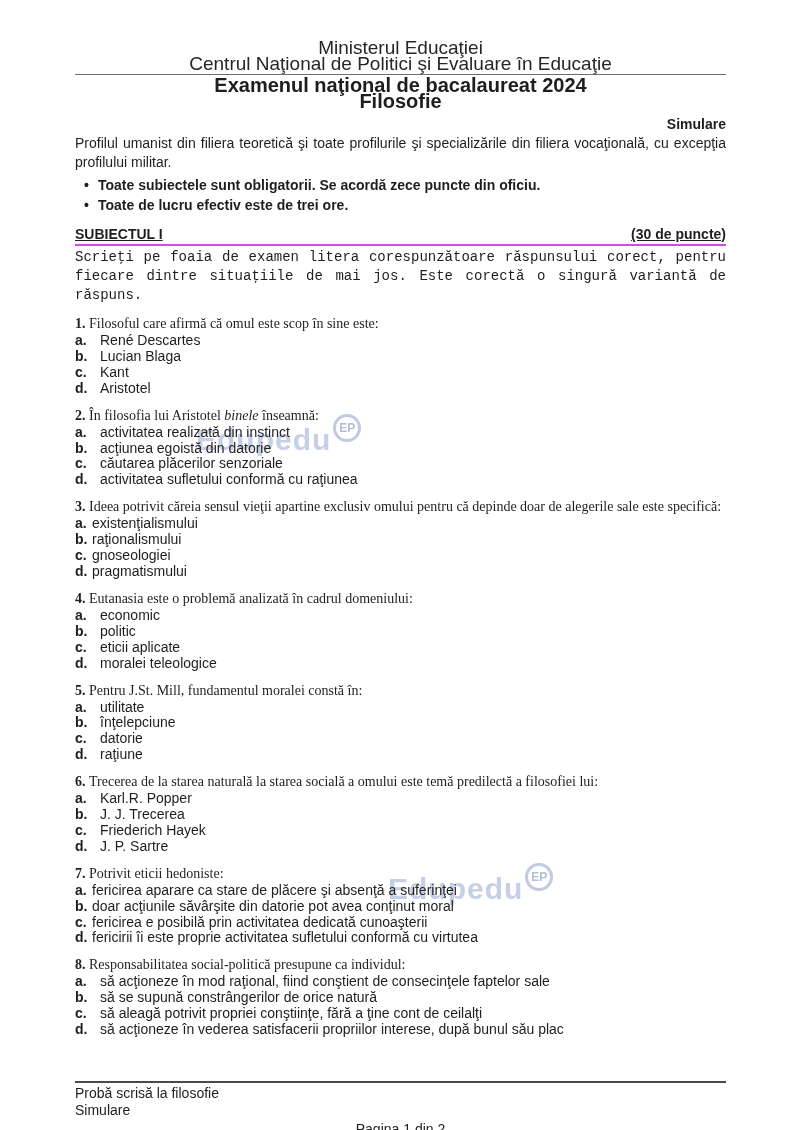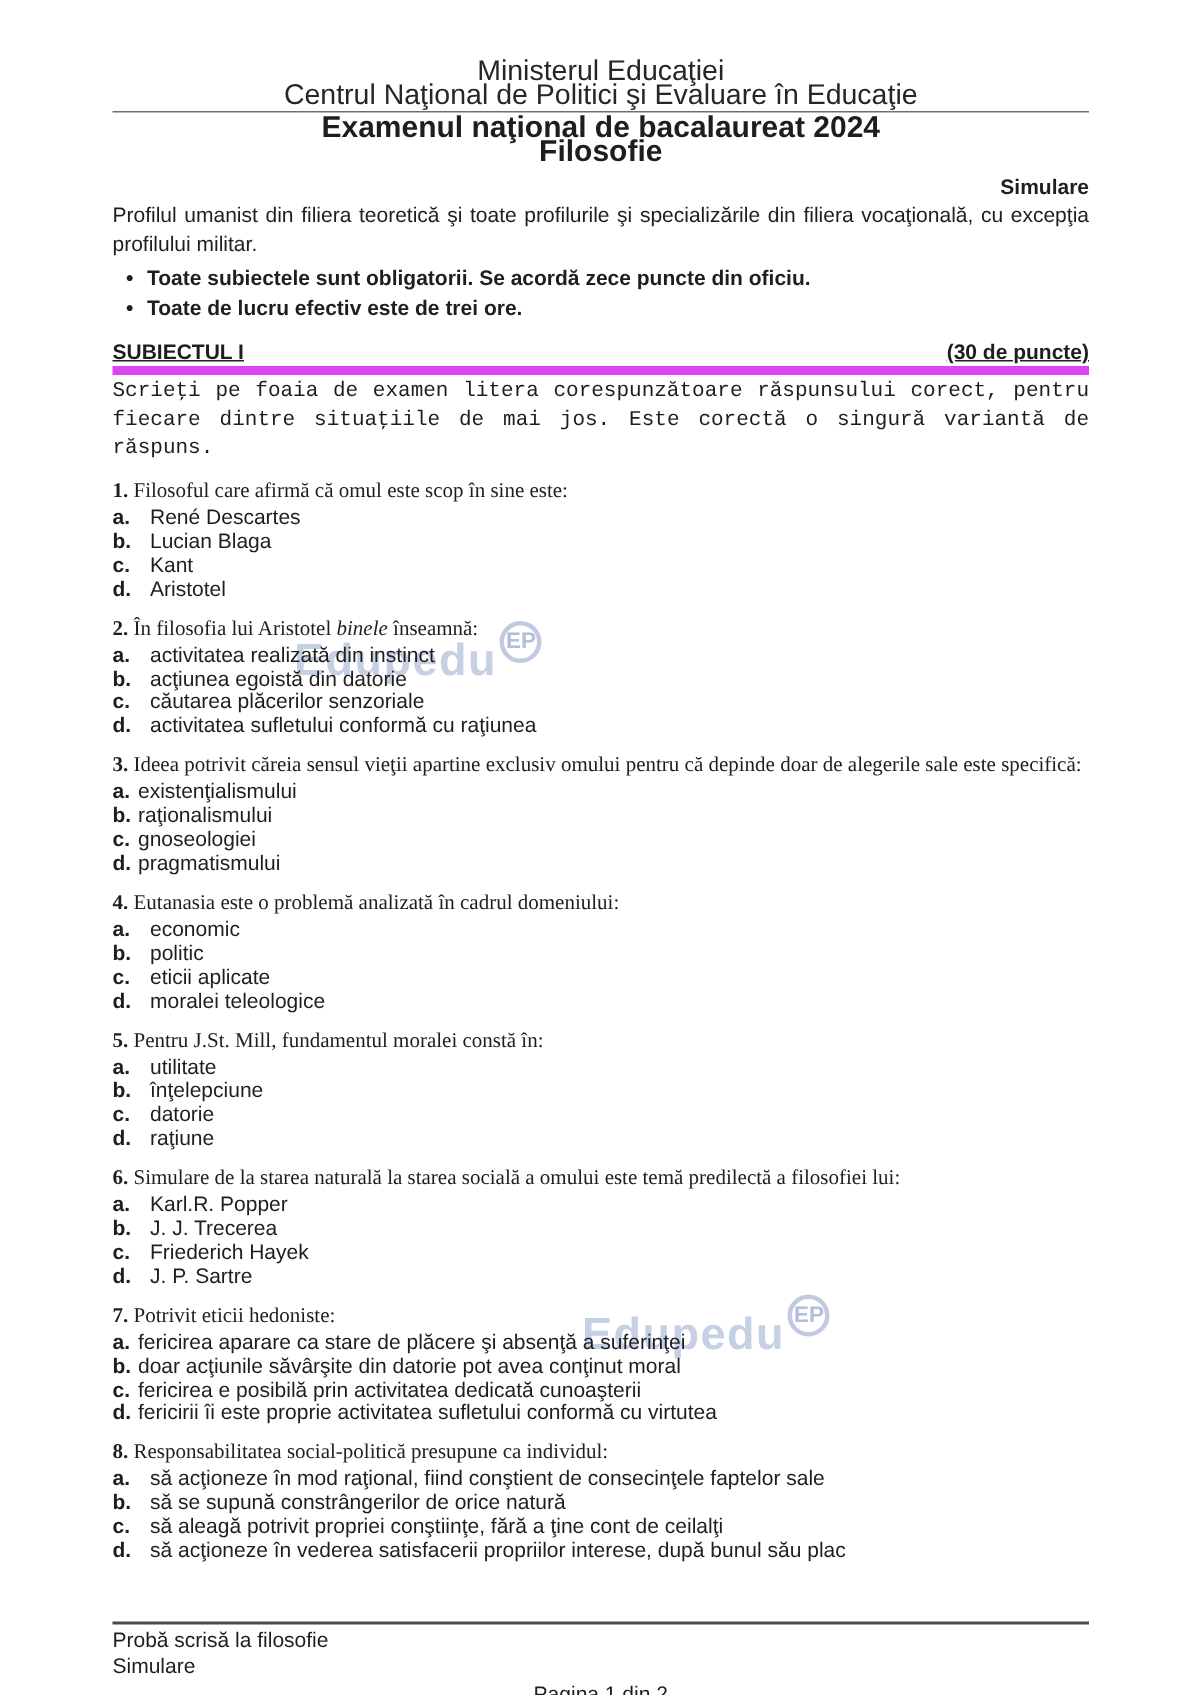--- a/index.html
+++ b/index.html
@@ -26,21 +26,21 @@
   .bullets { margin-top: 3px; }
   .bullet-row { display: flex; line-height: 20px; font-weight: bold; }
   .bullet-glyph { width: 14px; padding-left: 9px; flex: none; }
   .bullet-text { flex: 1; }
   
   .section-head {
     display: flex; justify-content: space-between;
     font-weight: bold;
     margin-top: 11px;
     padding-bottom: 1px;
-    border-bottom: 6px solid #d946ef;
+    border-bottom: 2px solid #d946ef;
     line-height: 17px;
   }
   .section-head .u { text-decoration: underline; }
   .instructions { text-align: justify; line-height: 19px; margin-top: 2px; font-family: Liberation Mono, monospace; }
   
   .question { margin-top: 10px; }
   .stem { line-height: 18px; text-align: justify; font-family: Liberation Serif, serif; }
   .qnum { font-weight: bold; }
   .stem .it { font-style: italic; }
   .option { display: flex; line-height: 15.9px; }
@@ -56,21 +56,21 @@
   .wm-text {
     font-size: 30px; font-weight: bold; letter-spacing: 1px;
     color: rgba(150, 169, 205, 0.55);
   }
   .wm-badge {
     display: inline-block;
     width: 22px; height: 22px;
     border: 3px solid rgba(150, 169, 205, 0.6);
     border-radius: 50%;
     color: rgba(150, 169, 205, 0.75);
-    font-size: 15px; font-weight: bold;
+    font-size: 12px; font-weight: bold;
     text-align: center; line-height: 22px;
     vertical-align: 18px;
     margin-left: 2px;
   }
   .wm1 { left: 196px; top: 414px; }
   .wm2 { left: 388px; top: 863px; }
   
   .footer {
     position: absolute; z-index: 1;
     left: 75px; right: 74px; top: 1081px;
@@ -255,21 +255,21 @@
   <div class="option">
     <span class="opt-letter">d.</span>
     <span class="opt-text">raţiune</span>
   </div>
 </div>
   </div>
 
   <div class="question">
     <div class="stem">
       <span class="qnum">6. </span>
-      <span class="stem-pre">Simulare de la starea naturală la starea socială a omului este temă predilectă a filosofiei lui:</span><span class="it"></span><span class="stem-post"></span>
+      <span class="stem-pre">Trecerea de la starea naturală la starea socială a omului este temă predilectă a filosofiei lui:</span><span class="it"></span><span class="stem-post"></span>
     </div>
     <div class="opts">
   <div class="option">
     <span class="opt-letter">a.</span>
     <span class="opt-text">Karl.R. Popper</span>
   </div>
 
   <div class="option">
     <span class="opt-letter">b.</span>
     <span class="opt-text">J. J. Trecerea</span>

